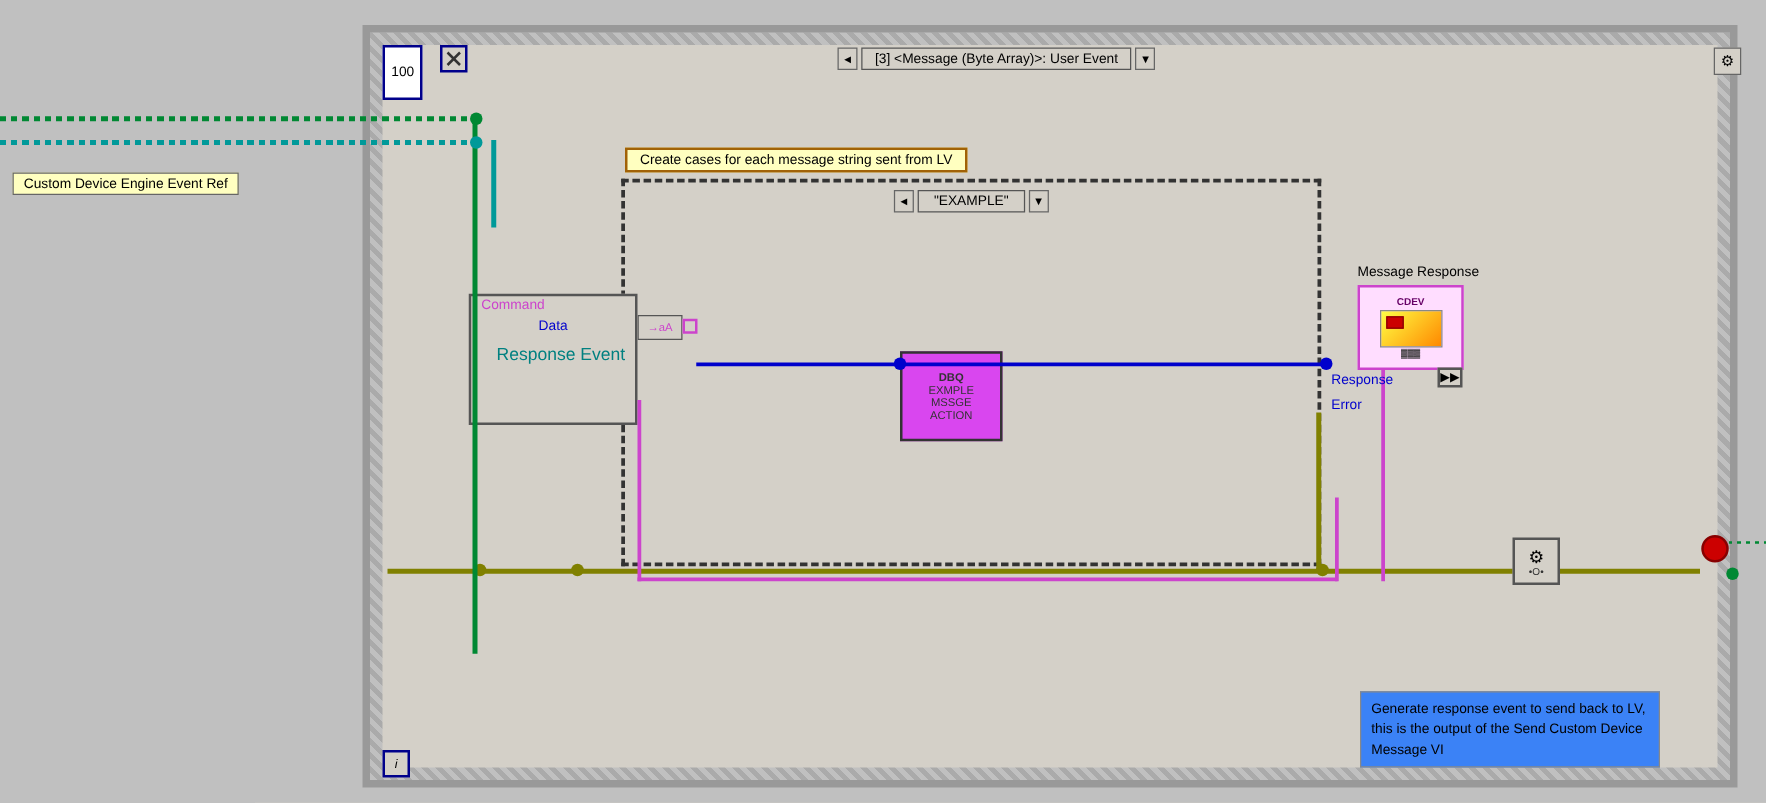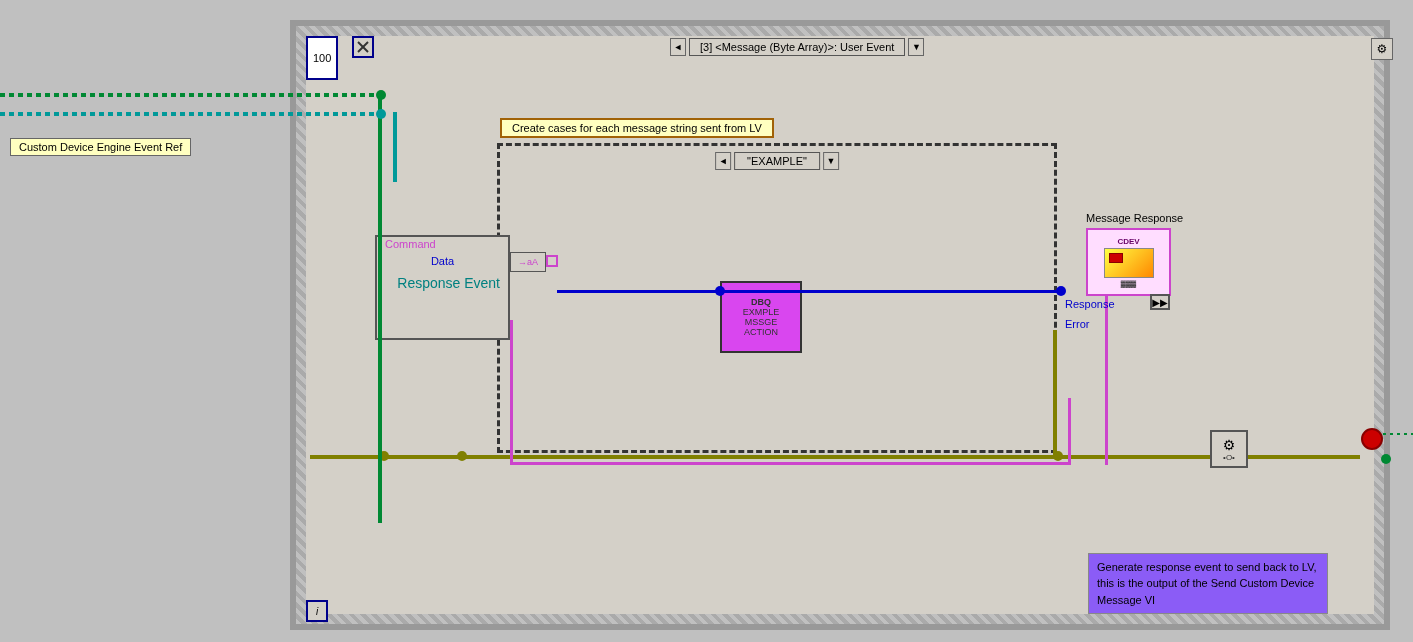--- a/index.html
+++ b/index.html
@@ -205,21 +205,21 @@
     <div style="font-size:14px;">⚙</div>
     <div style="font-size:8px; color:#333;">•O•</div>
   </div>
 
   <div style="position:absolute; right:30px; top:428px; width:22px; height:22px; border-radius:50%; background:#cc0000; border:2px solid #880000; z-index:12;"></div>
 
   <div style="position:absolute; right:22px; top:454px; width:10px; height:10px; border-radius:50%; background:#008833; z-index:12;"></div>
 
   <div style="position:absolute; right:0; top:433px; width:30px; height:2px; background:repeating-linear-gradient(90deg, #008833 0px, #008833 3px, transparent 3px, transparent 7px); z-index:12;"></div>
 
-  <div style="position:absolute; bottom:28px; right:85px; width:240px; background:#8b5cf6; border:1px solid #888; padding:5px 8px; font-size:11px; color:#000; line-height:1.5; z-index:15;">
+  <div style="position:absolute; bottom:28px; right:85px; width:240px; background:#3b82f6; border:1px solid #888; padding:5px 8px; font-size:11px; color:#000; line-height:1.5; z-index:15;">
     <span>Generate response event to send back to LV, this is the output of the Send Custom Device Message VI</span>
   </div>
 
   <div style="position:absolute; left:306px; bottom:20px; width:22px; height:22px; border:2px solid #00008b; background:#d4d0c8; display:flex; align-items:center; justify-content:center; font-size:10px; font-style:italic; z-index:15;">
     <span>i</span>
   </div>
 
 </div>
 
 </body></html>

